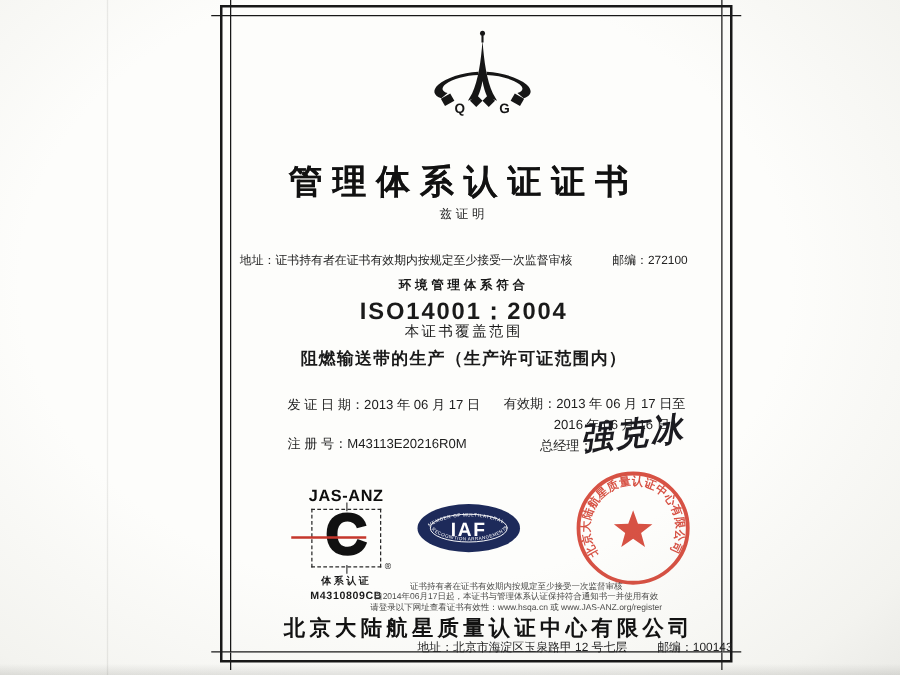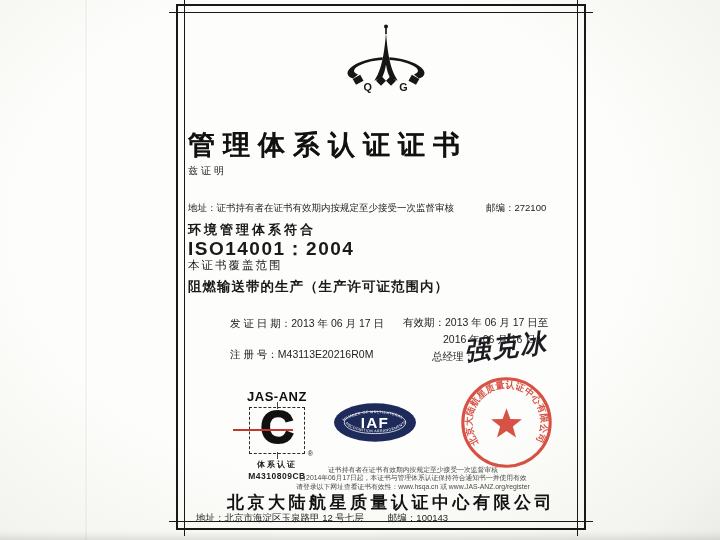--- a/index.html
+++ b/index.html
@@ -12,27 +12,27 @@
   }
   .abs{position:absolute}
   .crease{left:85px;top:0;width:2px;height:540px;background:linear-gradient(to right,rgba(120,120,115,0),rgba(120,120,115,.14),rgba(120,120,115,0));}
   .bottom-shadow{left:0;top:531px;width:720px;height:9px;background:linear-gradient(to bottom,rgba(60,60,55,0),rgba(60,60,55,.12));}
   
   .frame-outer{left:176px;top:4px;width:410px;height:526px;border:2.5px solid #181818}
   .frame-inner{left:184px;top:12px;width:394px;height:510px;border:1px solid #181818}
   .knot{background:#181818}
   .kv{width:1px}.kh{height:1px}
   
-  .center-band{left:188px;width:396px;text-align:left}
+  .center-band{left:173px;width:396px;text-align:center}
   .title{font-size:27px;font-weight:bold;letter-spacing:8px;color:#111;text-shadow:0 0 .5px rgba(0,0,0,.6)}
   .certify{font-size:10px;letter-spacing:3px;color:#222}
   .company{font-size:18px;font-weight:bold;letter-spacing:4px;color:#131313}
   .addr-row{font-size:9.5px;color:#232323;white-space:nowrap}
   .addr-row .gap{display:inline-block;width:32px}
-  .env{font-size:13px;font-weight:bold;letter-spacing:3px}
+  .env{font-size:10px;font-weight:bold;letter-spacing:3px}
   .iso{font-size:19px;font-weight:bold;letter-spacing:1.5px}
   .scope-label{font-size:11.5px;font-weight:normal;letter-spacing:2px}
   .scope-text{font-size:13.5px;font-weight:bold;letter-spacing:1px}
   .field{font-size:10.5px;font-weight:normal;color:#1d1d1d;white-space:nowrap}
   .valid2{padding-left:40px}
   .signature{font-family:"DejaVu Serif","Liberation Serif",serif;font-style:italic;font-weight:bold;
     font-size:26px;letter-spacing:2px;color:#1b1b20;transform:rotate(-6deg);transform-origin:left bottom}
   
   .jas{left:218px;top:389px;width:118px;text-align:center}
   .jas-title{font-size:13px;font-weight:bold;letter-spacing:.5px;color:#0d0d0d}
@@ -43,21 +43,21 @@
   .jas-tick-t{position:absolute;left:50%;top:-6px;width:1px;height:7px;background:#444}
   .jas-tick-b{position:absolute;left:50%;bottom:-6px;width:1px;height:7px;background:#444}
   .jas-reg{position:absolute;right:-9px;bottom:-4px;font-size:7px;color:#111}
   .jas-caption{margin-top:5px;font-size:8px;font-weight:bold;letter-spacing:2px}
   .jas-number{margin-top:1px;font-size:8.5px;font-weight:bold;letter-spacing:.5px}
   
   .notes{left:252px;top:466px;width:322px;text-align:center;font-size:6.8px;line-height:8.4px;
     color:#4a4a48;filter:blur(.25px);white-space:nowrap}
   .issuer-name{left:196px;top:491px;width:390px;text-align:center;font-size:17px;font-weight:bold;
     letter-spacing:3.5px;color:#121212}
-  .issuer-addr{left:196px;top:512px;width:390px;text-align:left;font-size:9.5px;color:#232323;white-space:nowrap}
+  .issuer-addr{left:196px;top:512px;width:390px;text-align:right;font-size:9.5px;color:#232323;white-space:nowrap}
   .issuer-addr .gap{display:inline-block;width:24px}
   .stamp{left:459px;top:375px;width:95px;height:95px;opacity:.88;mix-blend-mode:multiply}
   svg text{font-family:"Liberation Sans","DejaVu Sans",sans-serif}
 </style>
 </head>
 <body>
 
 <div class="photo">
 
   <div class="abs crease"></div>

